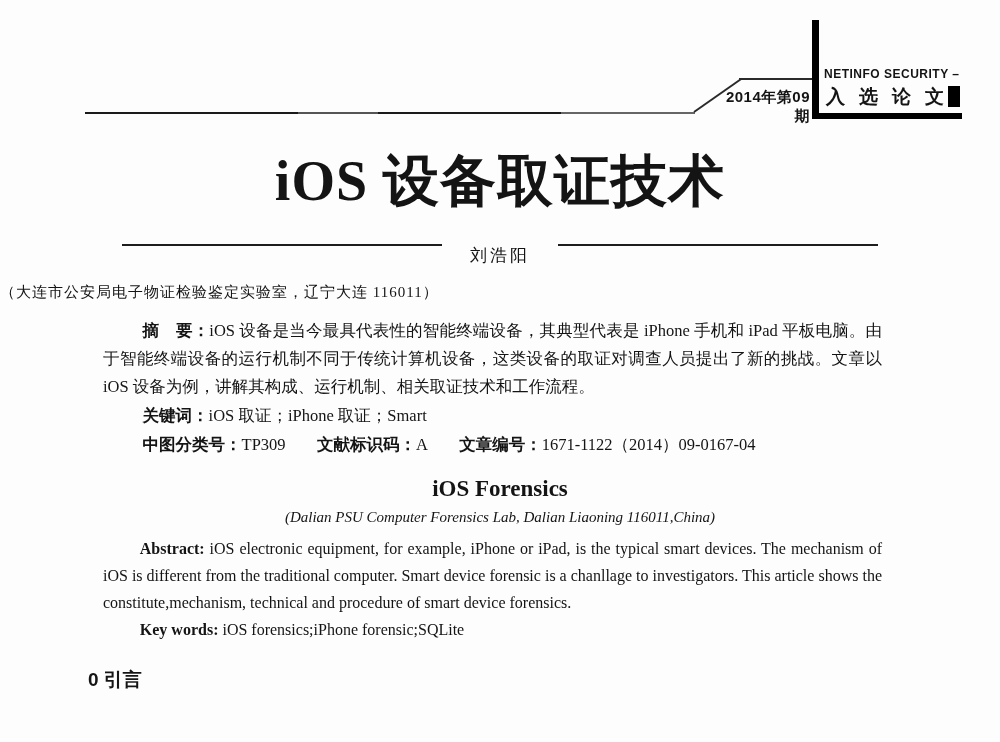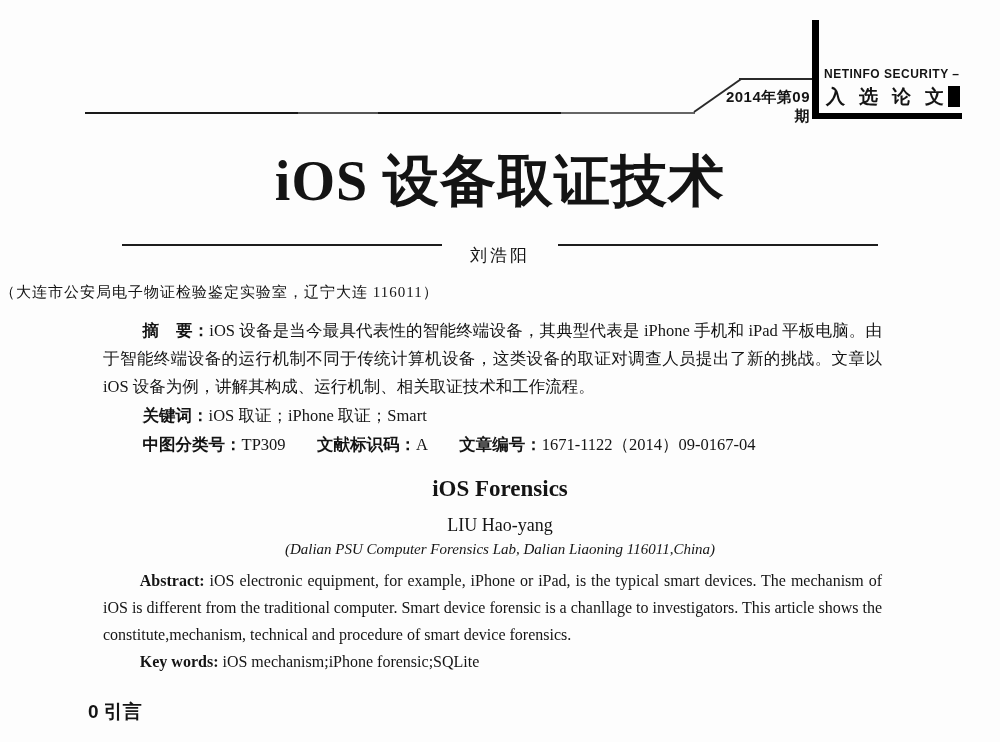--- a/index.html
+++ b/index.html
@@ -91,24 +91,23 @@
 
     <div class="affiliation">（大连市公安局电子物证检验鉴定实验室，辽宁大连 116011）</div>
 
     <div class="abs-block">
       <p><span class="zh-label">摘　要：</span><span>iOS 设备是当今最具代表性的智能终端设备，其典型代表是 iPhone 手机和 iPad 平板电脑。由于智能终端设备的运行机制不同于传统计算机设备，这类设备的取证对调查人员提出了新的挑战。文章以 iOS 设备为例，讲解其构成、运行机制、相关取证技术和工作流程。</span></p>
       <p><span class="zh-label">关键词：</span><span>iOS 取证；iPhone 取证；Smart</span></p>
       <p><span class="zh-label">中图分类号：</span><span>TP309</span><span class="seg zh-label">文献标识码：</span><span>A</span><span class="seg zh-label">文章编号：</span><span>1671-1122（2014）09-0167-04</span></p>
     </div>
 
     <div class="title-en">iOS Forensics</div>
-    <div class="author-en">LIU Hao-yang</div>
     <div class="affil-en">(Dalian PSU Computer Forensics Lab, Dalian Liaoning 116011,China)</div>
 
     <div class="abs-en-block">
       <p class="indent"><span class="en-label">Abstract:</span> <span>iOS electronic equipment, for example, iPhone or iPad, is the typical smart devices. The mechanism of iOS is different from the traditional computer. Smart device forensic is a chanllage to investigators. This article shows the constitute,mechanism, technical and procedure of smart device forensics.</span></p>
-      <p class="indent"><span class="en-label">Key words:</span> <span>iOS mechanism;iPhone forensic;SQLite</span></p>
+      <p class="indent"><span class="en-label">Key words:</span> <span>iOS forensics;iPhone forensic;SQLite</span></p>
     </div>
 
     <div class="intro-heading">0 引言</div>
 
   </div>
 </div>
 
 </body></html>

